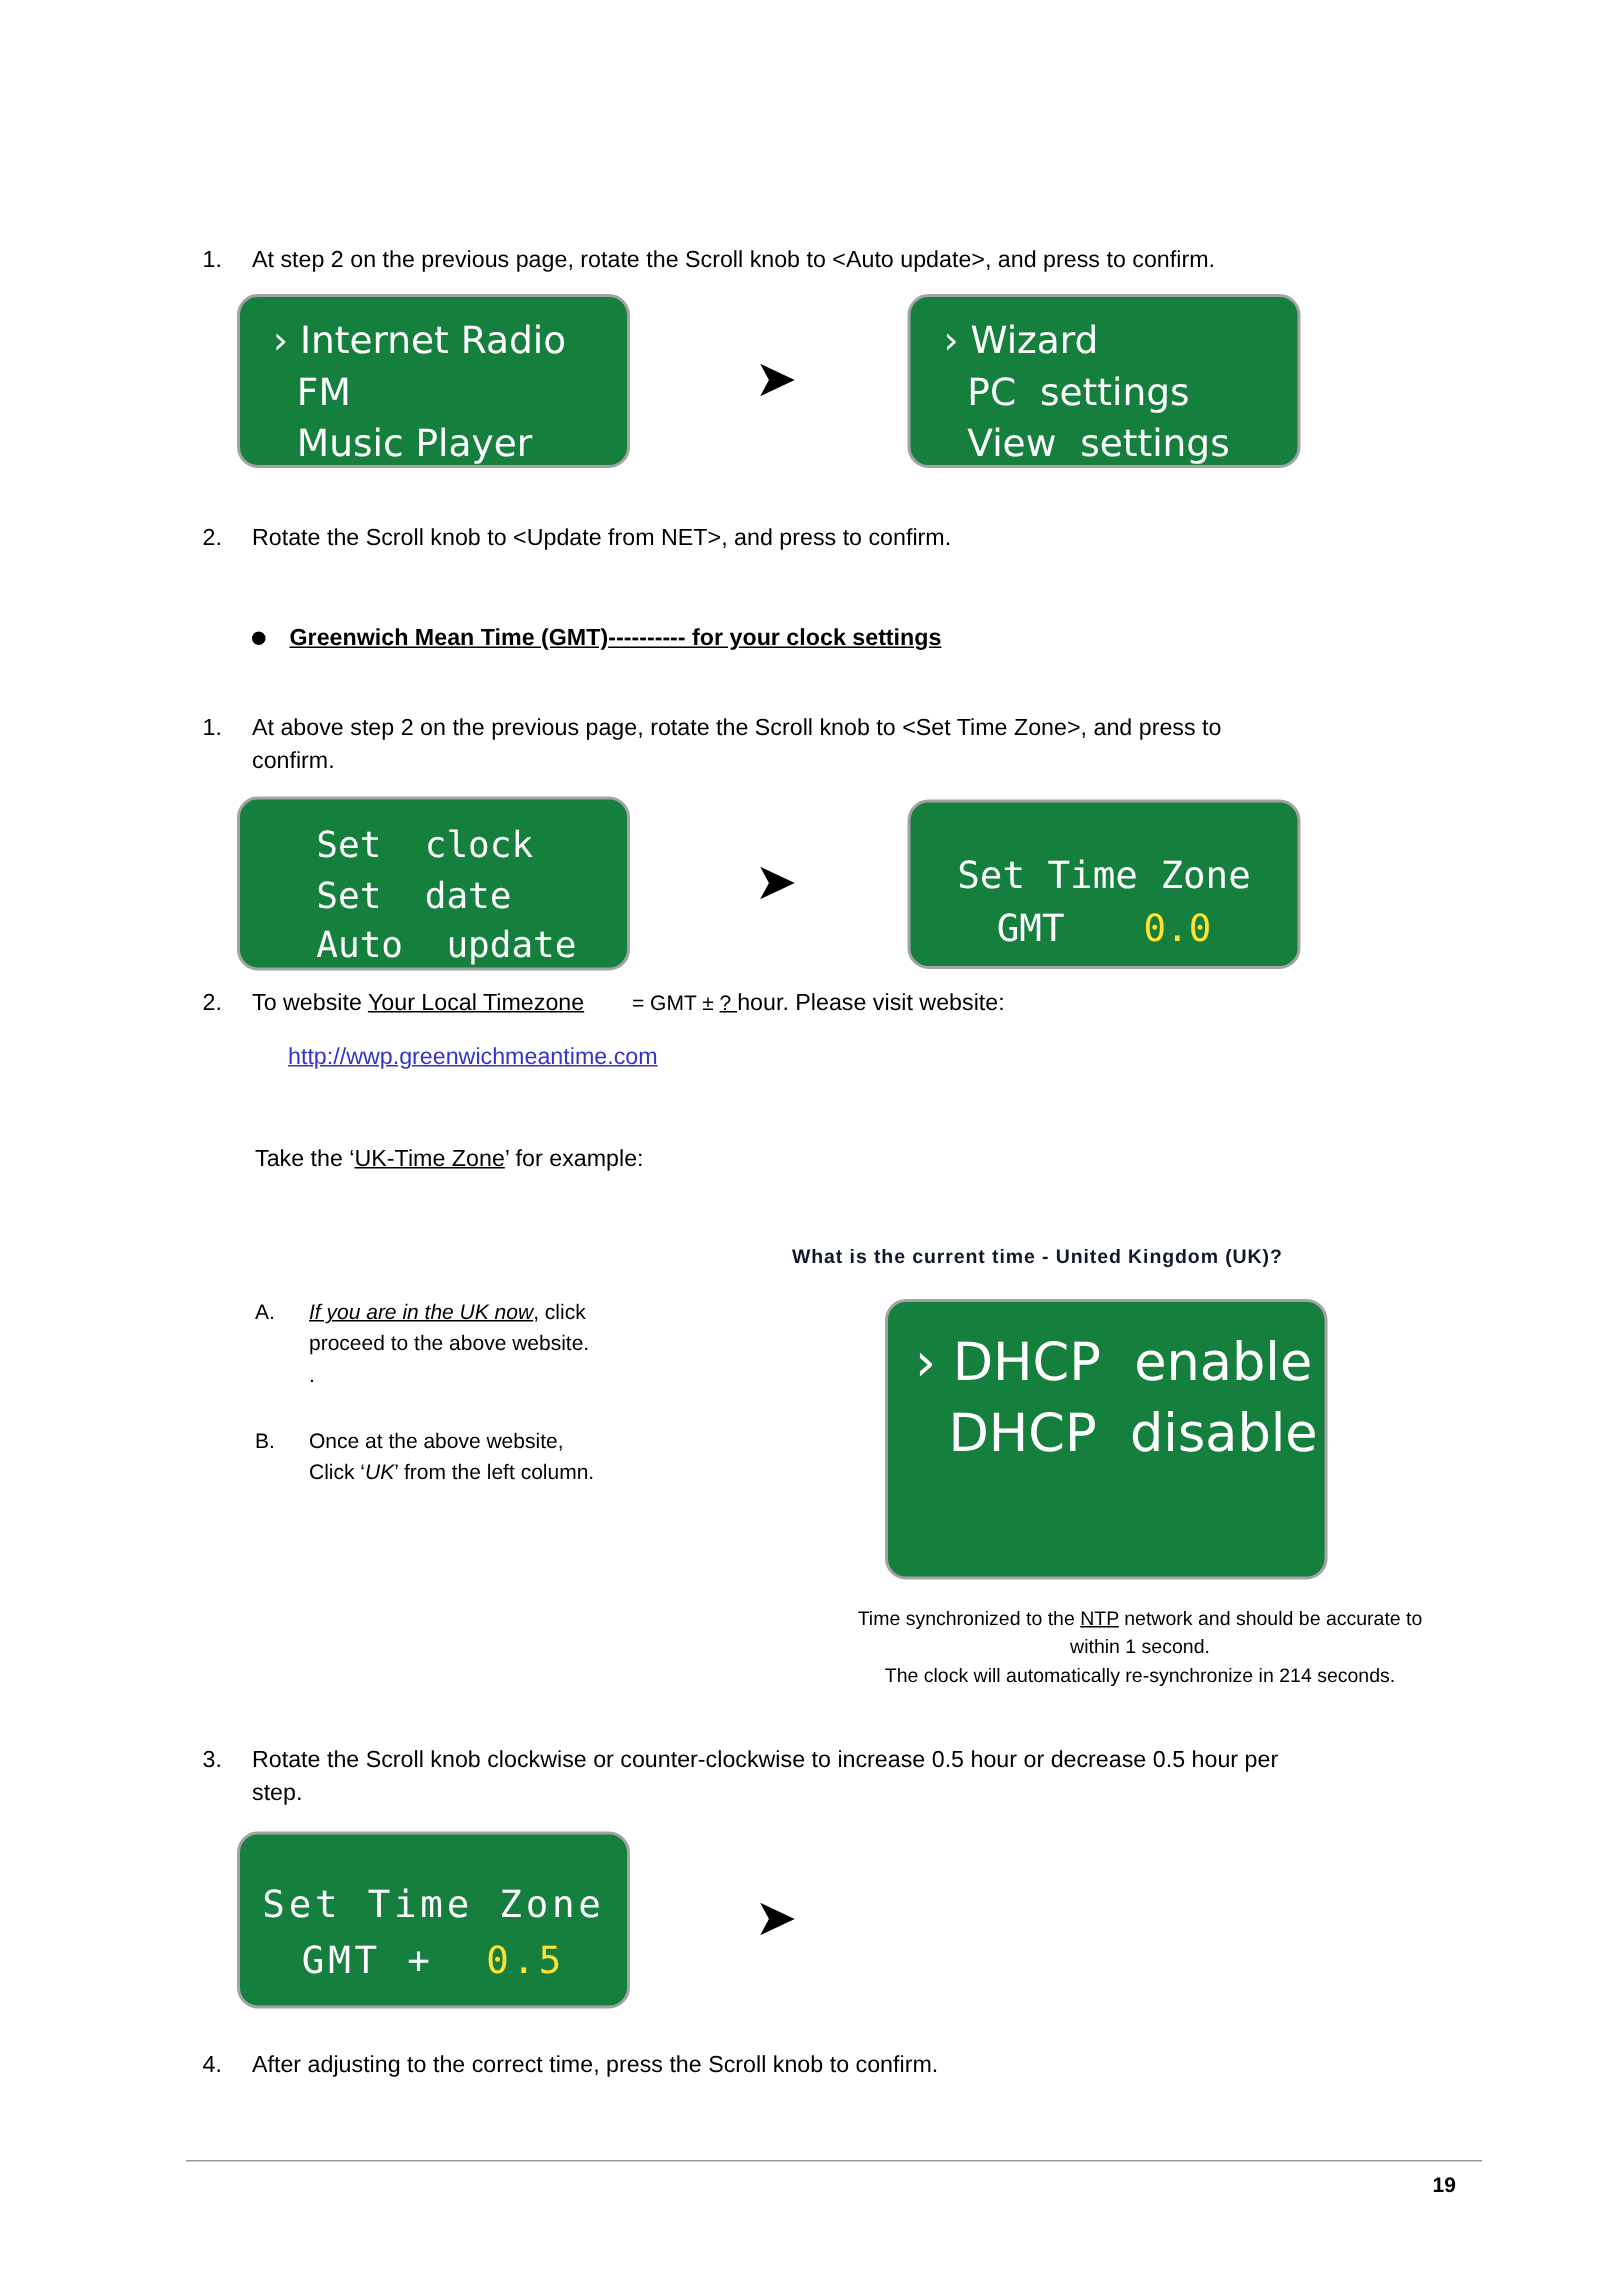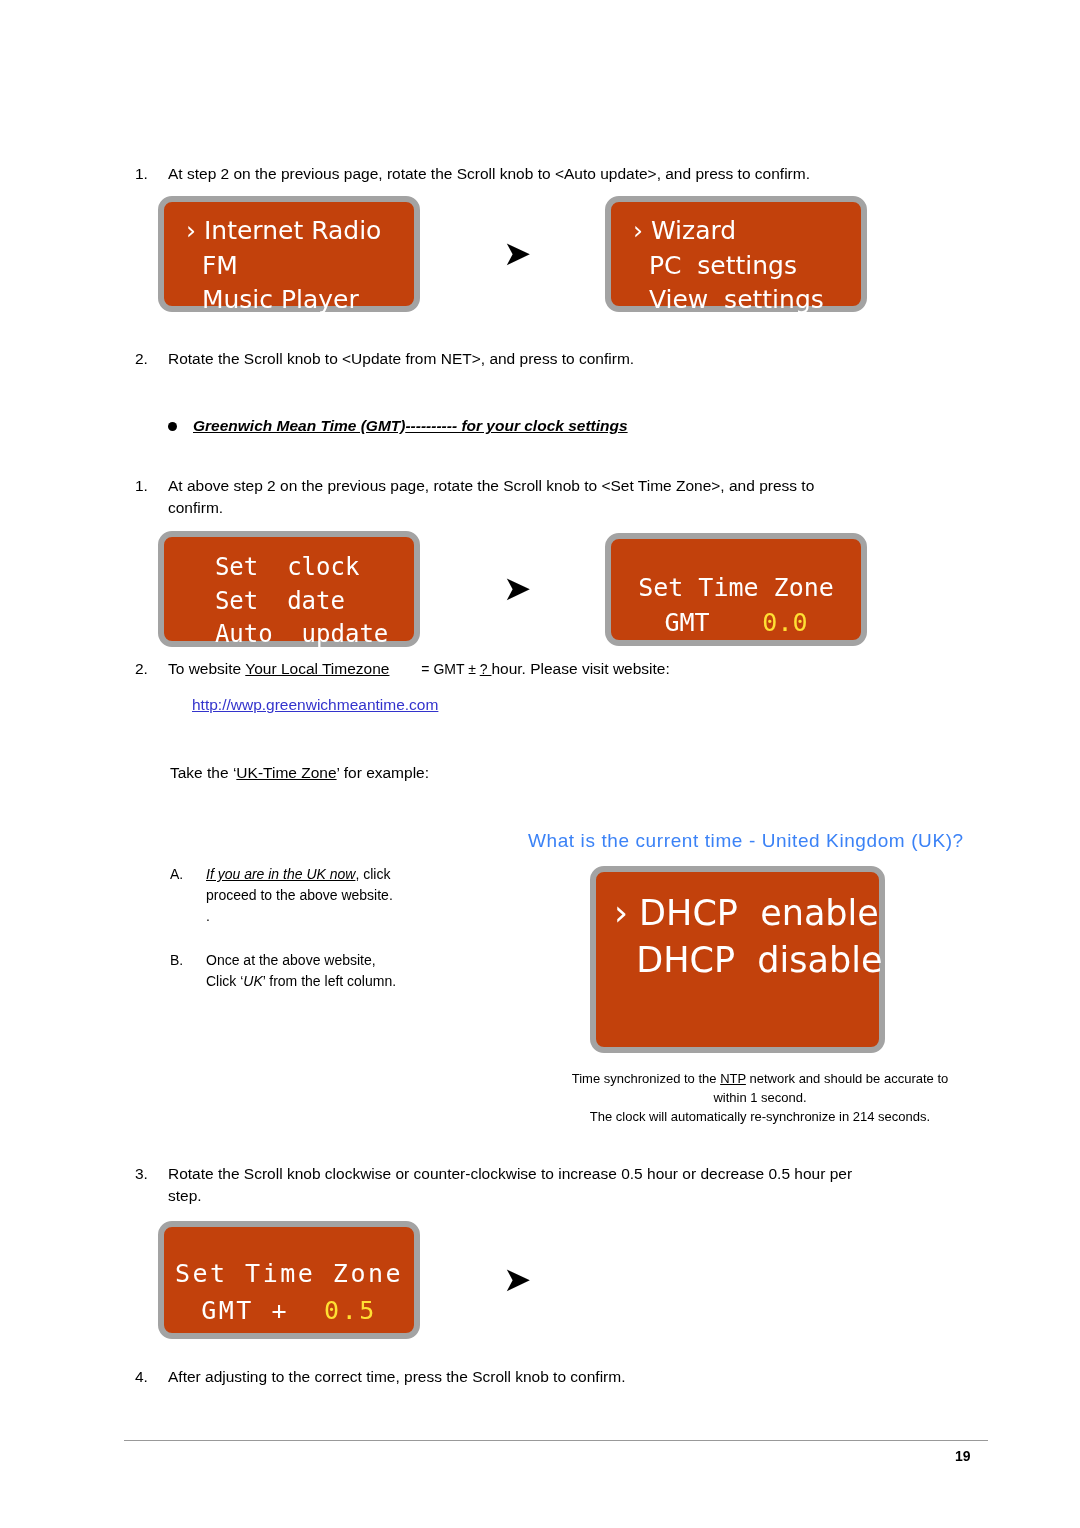--- a/index.html
+++ b/index.html
@@ -33,22 +33,22 @@
     flex: 0 0 33px;
   }
   .numbered .txt {
     flex: 1;
   }
   b { font-weight: normal; }
 
   
   .lcd {
     position: absolute;
-    background: #c2410c;
-    border: 6px solid #a3a3a3;
+    background: #15803d;
+    border: 2px solid #a3a3a3;
     border-radius: 14px;
     box-sizing: border-box;
     color: #ffffff;
     font-family: "DejaVu Sans", sans-serif;
   }
   .lcd .line {
     white-space: pre;
     letter-spacing: 0px;
   }
 
@@ -92,21 +92,20 @@
     font-size: 34px;
     line-height: 1;
     color: #000;
   }
 
   
   .bullet-head {
     position: absolute;
     font-size: 15.5px;
     font-weight: bold;
-    font-style: italic;
     display: flex;
     align-items: baseline;
     justify-content: space-between;
   }
   .bullet-dot {
     display: inline-block;
     width: 9px;
     height: 9px;
     border-radius: 50%;
     background: #000;
@@ -131,23 +130,23 @@
     font-size: 14px;
     line-height: 1.5;
   }
   .lettered .ltr {
     width: 36px;
     flex: 0 0 36px;
   }
 
   .web-title {
     position: absolute;
-    color: #3b82f6;
-    font-weight: normal;
-    font-size: 19px;
+    color: #0f172a;
+    font-weight: bold;
+    font-size: 13px;
     letter-spacing: 0.6px;
   }
 
   .caption {
     position: absolute;
     font-size: 13px;
     line-height: 1.45;
     text-align: center;
   }
 

